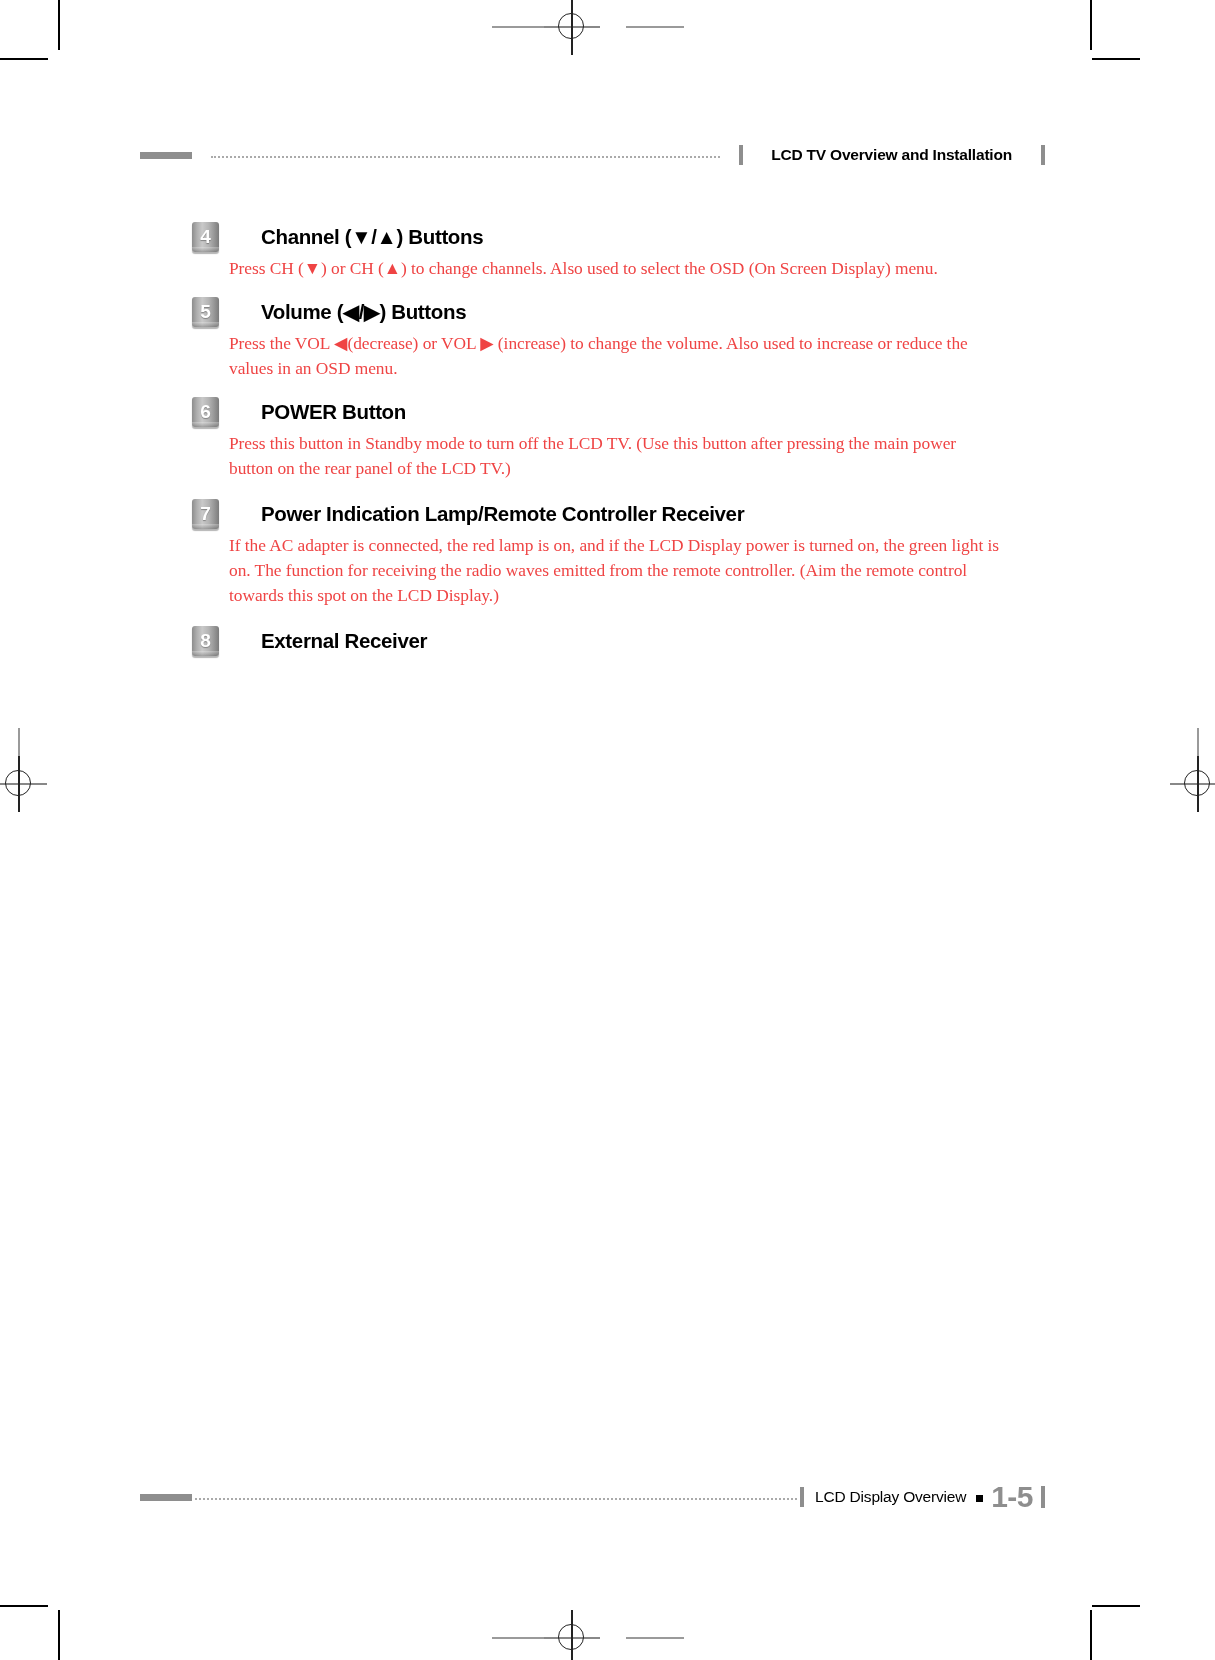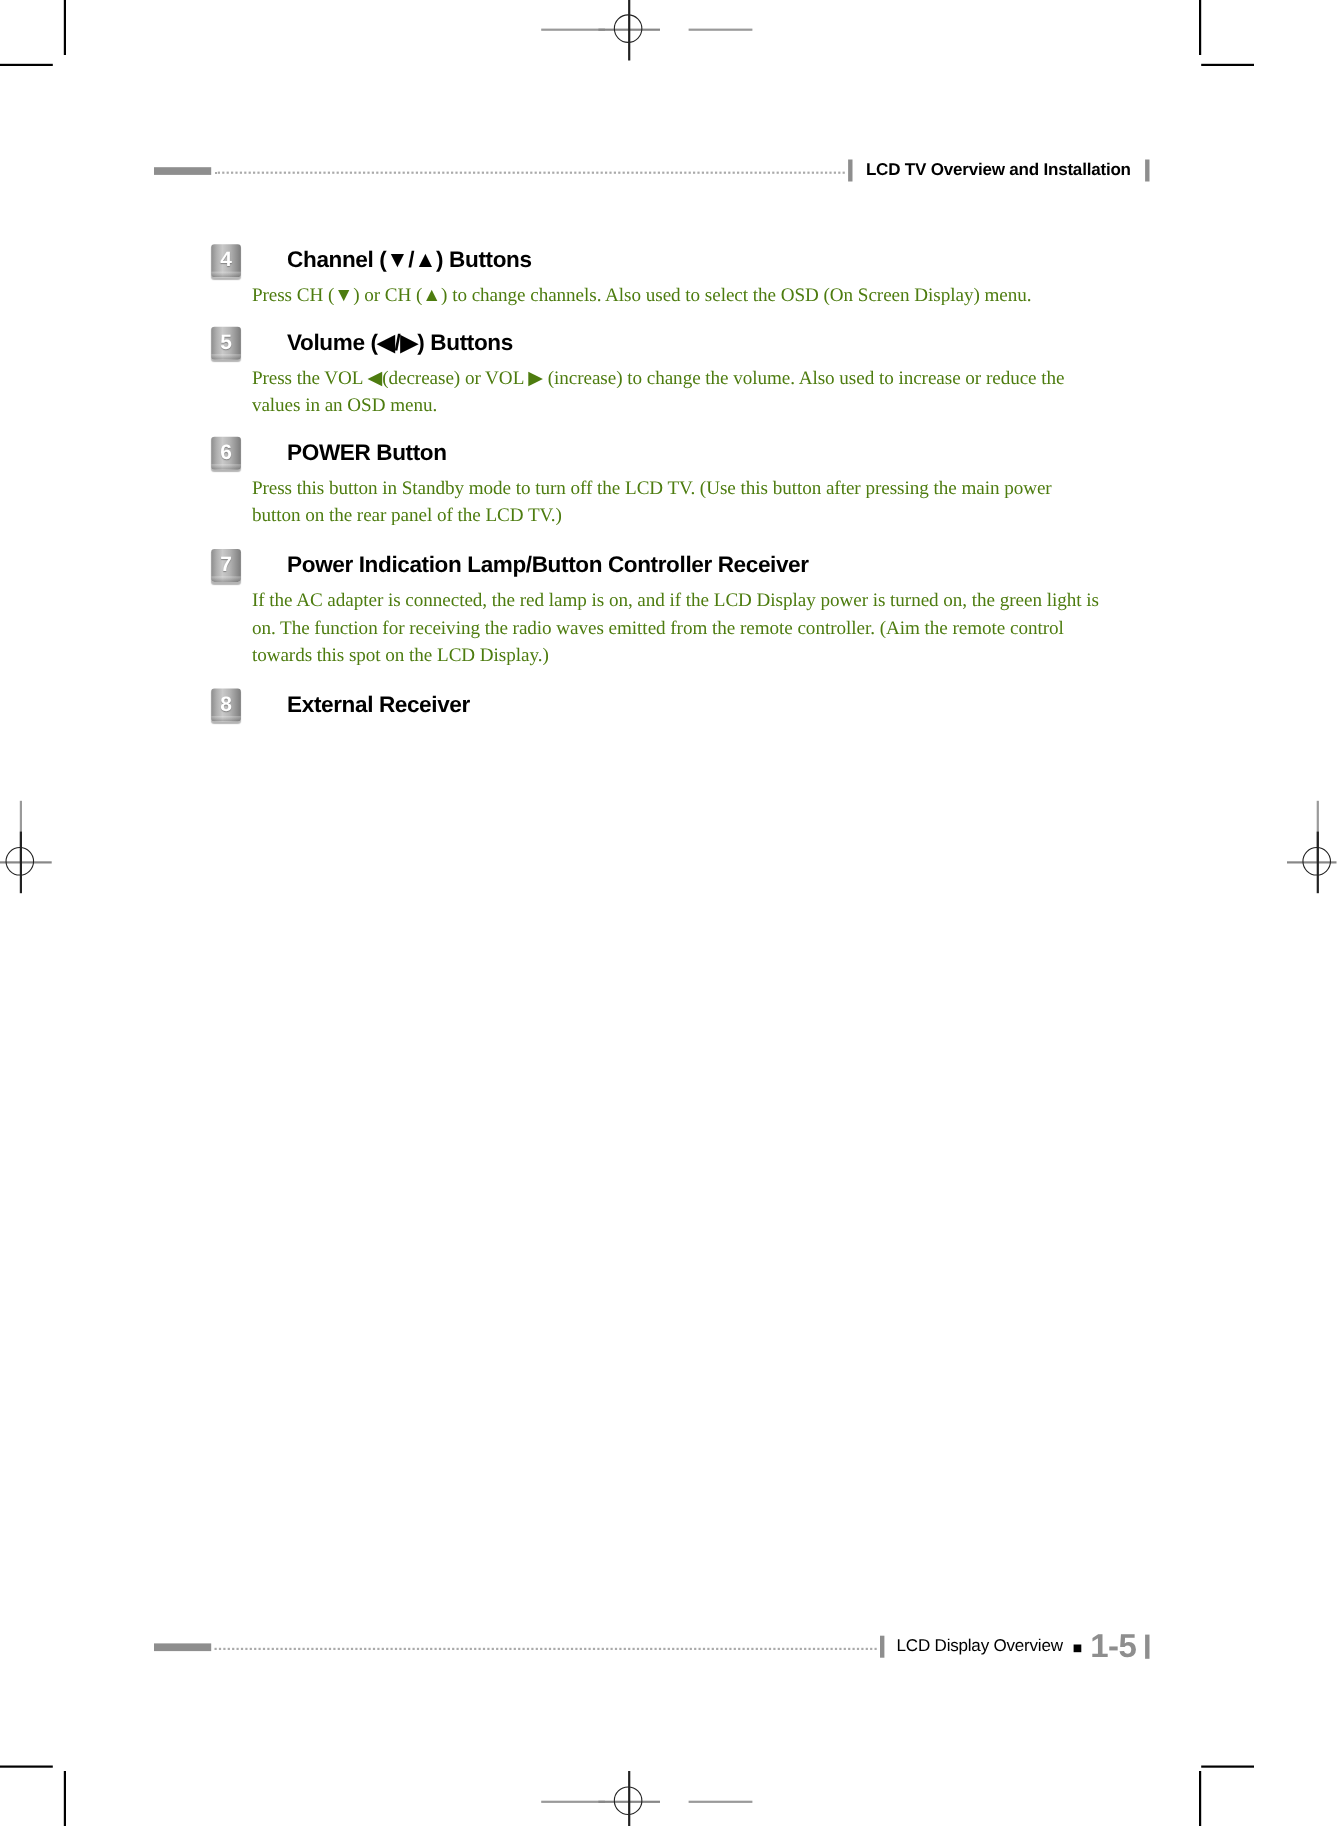--- a/index.html
+++ b/index.html
@@ -64,20 +64,21 @@
 
   
   .header {
     position: absolute;
     left: 140px;
     top: 142px;
     width: 905px;
     height: 26px;
     display: flex;
     align-items: center;
+    gap: 16px;
   }
   .header-dash {
     width: 52px;
     height: 7px;
     background: #8e8e8e;
     flex: 0 0 auto;
   }
   .header-dots {
     flex: 1 1 auto;
     height: 1px;
@@ -168,21 +169,21 @@
     letter-spacing: -0.35px;
     line-height: 30px;
     white-space: nowrap;
     margin-left: 32px;
   }
   .sec-body {
     margin-left: 37px;
     font-family: "Liberation Serif", serif;
     font-size: 17.4px;
     line-height: 25px;
-    color: #4d7c0f;
+    color: #ef4444;
     letter-spacing: -0.05px;
   }
 
   
   .footer {
     position: absolute;
     left: 140px;
     top: 1482px;
     width: 905px;
     height: 30px;
@@ -330,21 +331,21 @@
         <div class="sec-title">POWER Button</div>
       </div>
       <div class="sec-body">Press this button in Standby mode to turn off the LCD TV. (Use this button after pressing the main power button on the rear panel of the LCD TV.)</div>
     </div>
 
     <div class="section" style="margin-bottom:18px;">
       <div class="sec-head">
         <div class="badge">
           <span class="badge-num">7</span>
         </div>
-        <div class="sec-title">Power Indication Lamp/Button Controller Receiver</div>
+        <div class="sec-title">Power Indication Lamp/Remote Controller Receiver</div>
       </div>
       <div class="sec-body">If the AC adapter is connected, the red lamp is on, and if the LCD Display power is turned on, the green light is on. The function for receiving the radio waves emitted from the remote controller. (Aim the remote control towards this spot on the LCD Display.)</div>
     </div>
 
     <div class="section">
       <div class="sec-head">
         <div class="badge">
           <span class="badge-num">8</span>
         </div>
         <div class="sec-title">External Receiver</div>

